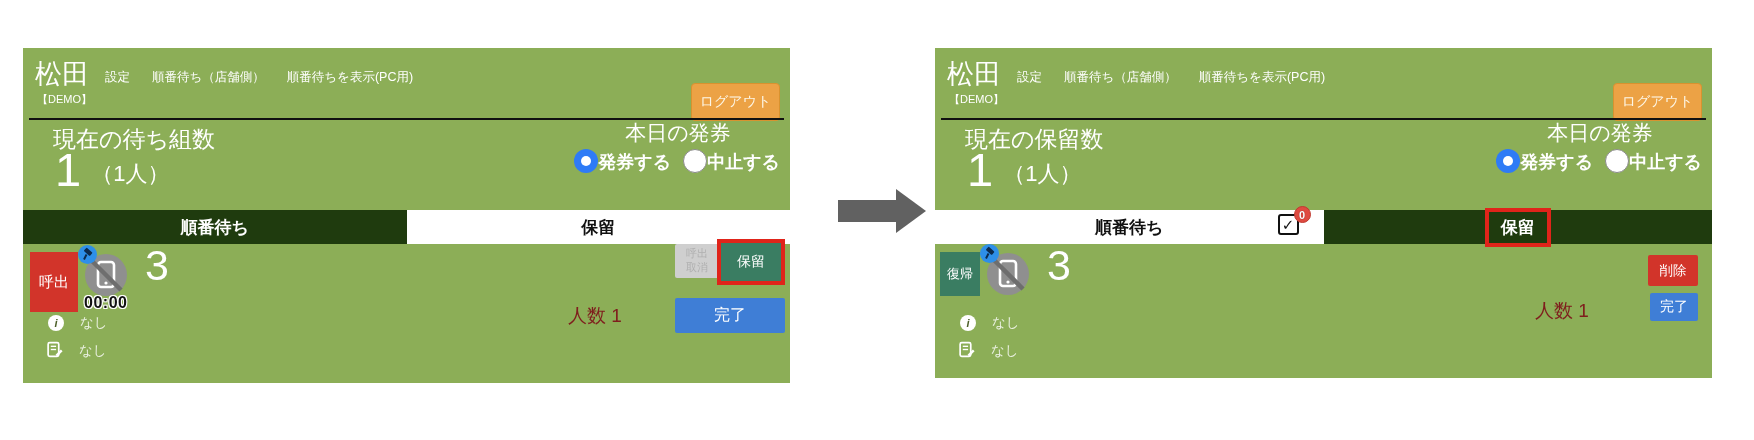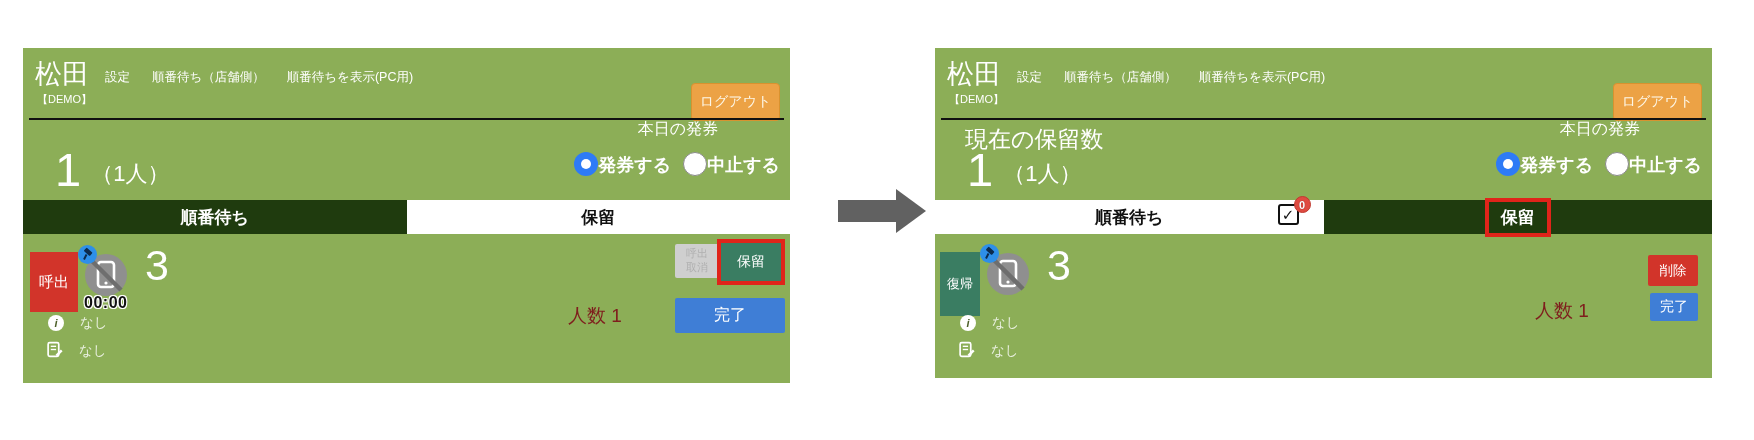--- a/index.html
+++ b/index.html
@@ -16,50 +16,50 @@
   .nav { position:absolute; left:82px; top:21px; display:flex; gap:22px; }
   .nav span { font-size:12.5px; cursor:pointer; }
   .logout-btn { position:absolute; right:10px; top:35px; width:89px; height:38px;
     background:#eca245; border:1px solid #d8922f; border-radius:4px; color:#fdf6e6;
     font-size:14px; display:flex; align-items:center; justify-content:center; cursor:pointer; }
   .divider { position:absolute; left:6px; right:6px; top:70px; height:2px; background:#111; }
 
   
   .heading { position:absolute; left:30px; top:76px; font-size:23px; }
   .ticketing { position:absolute; right:6px; top:71px; width:212px; text-align:center; }
-  .ticketing-title { font-size:16px; margin-bottom:10px; }
+  .ticketing-title { font-size:21px; }
   .radio-row { display:flex; justify-content:flex-end; gap:12px; padding-right:4px; }
   .radio-opt { display:flex; flex-direction:row; align-items:center; cursor:pointer; }
   .radio-circle { width:24px; height:24px; border-radius:50%; background:#fff; border:1px solid #8a8a8a; position:relative; }
   .radio-circle.sel { background:#2e7bf6; border:none; }
   .radio-circle.sel::after { content:""; position:absolute; left:7px; top:7px; width:10px; height:10px; border-radius:50%; background:#fff; }
   .radio-label { font-size:18px; font-weight:bold; margin-top:3px; white-space:nowrap; }
 
   .count-row { position:absolute; left:32px; top:96px; display:flex; align-items:flex-end; gap:10px; }
   .count-big { font-size:47px; line-height:1.1; }
   .count-unit { font-size:22px; padding-bottom:7px; }
 
   
-  .tabs { position:absolute; left:0; right:0; top:152px; height:34px; display:flex; }
+  .tabs { position:absolute; left:0; right:0; top:162px; height:34px; display:flex; }
   .tab { flex:1; display:flex; align-items:center; justify-content:center; font-size:17px; font-weight:bold; cursor:pointer; position:relative; }
   .tab.dark { background:#1f3b0e; color:#fff; }
   .tab.lite { background:#ffffff; color:#111; }
   .hl-box { border:4px solid #e0241a; padding:4px 12px; }
   .checkbox-wrap { position:absolute; right:24px; top:4px; width:22px; height:22px; }
   .checkbox { width:21px; height:21px; background:#fff; border:2.5px solid #111; border-radius:3px;
     display:flex; align-items:center; justify-content:center; font-size:15px; color:#111; font-weight:bold; }
   .badge { position:absolute; top:-8px; right:-11px; width:17px; height:17px; border-radius:50%;
     background:#df4b41; color:#fff; font-size:11px; font-weight:bold; display:flex; align-items:center; justify-content:center;
     text-shadow:0 0 1px #7a1f17; border:1px solid #c03a30; }
 
   
   .side-btn { position:absolute; display:flex; align-items:center; justify-content:center;
     color:#fff; font-size:15px; cursor:pointer; }
   .call-btn    { left:7px; top:204px; width:48px; height:60px; background:#d2342a; }
-  .restore-btn { left:5px; top:204px; width:40px; height:64px; background:#3a7d62; font-size:13px; }
+  .restore-btn { left:5px; top:204px; width:40px; height:44px; background:#3a7d62; font-size:13px; }
   .phone-wrap { position:absolute; width:46px; height:46px; }
   .panel.left  .phone-wrap { left:60px; top:204px; }
   .panel.right .phone-wrap { left:50px; top:203px; }
   .phone-badge { position:absolute; left:-5px; top:-7px; width:19px; height:19px; }
   .timer { position:absolute; left:61px; top:246px; font-size:16px; font-weight:bold; color:#111;
     text-shadow:-1px -1px 0 #fff,1px -1px 0 #fff,-1px 1px 0 #fff,1px 1px 0 #fff; letter-spacing:.5px; }
   .ticket-number { position:absolute; top:193px; font-size:43px; color:#fff; }
   .panel.left  .ticket-number { left:122px; }
   .panel.right .ticket-number { left:112px; }
 
@@ -97,20 +97,21 @@
     <div class="store-name">松田</div>
     <div class="plan-label">【DEMO】</div>
     <div class="nav">
       <span>設定</span>
       <span>順番待ち（店舗側）</span>
       <span>順番待ちを表示(PC用)</span>
     </div>
     <div class="logout-btn">ログアウト</div>
     <div class="divider"></div>
 
+    <div class="heading">現在の待ち組数</div>
 
     <div class="ticketing">
       <div class="ticketing-title">本日の発券</div>
       <div class="radio-row">
         <div class="radio-opt">
           <div class="radio-circle sel"></div>
           <div class="radio-label">発券する</div>
         </div>
         <div class="radio-opt">
           <div class="radio-circle"></div>

